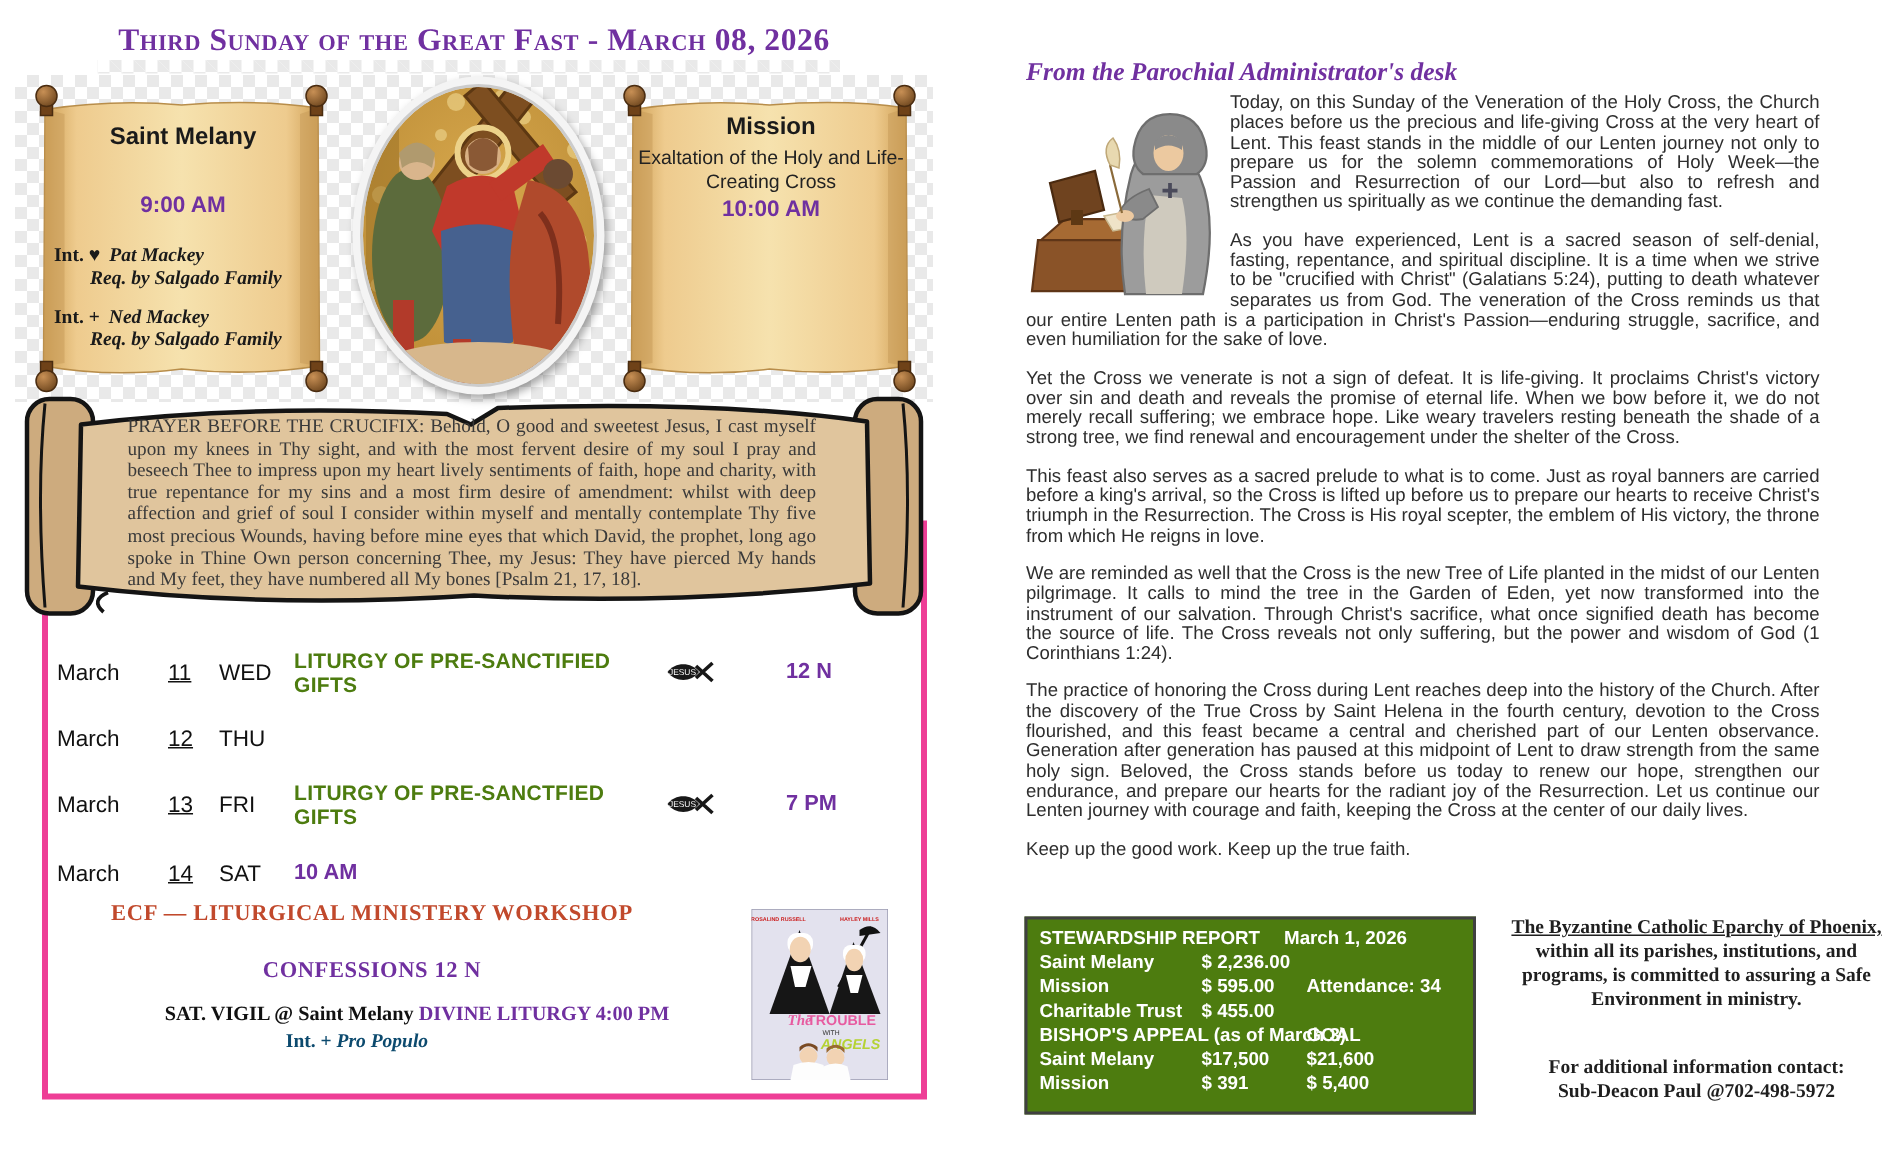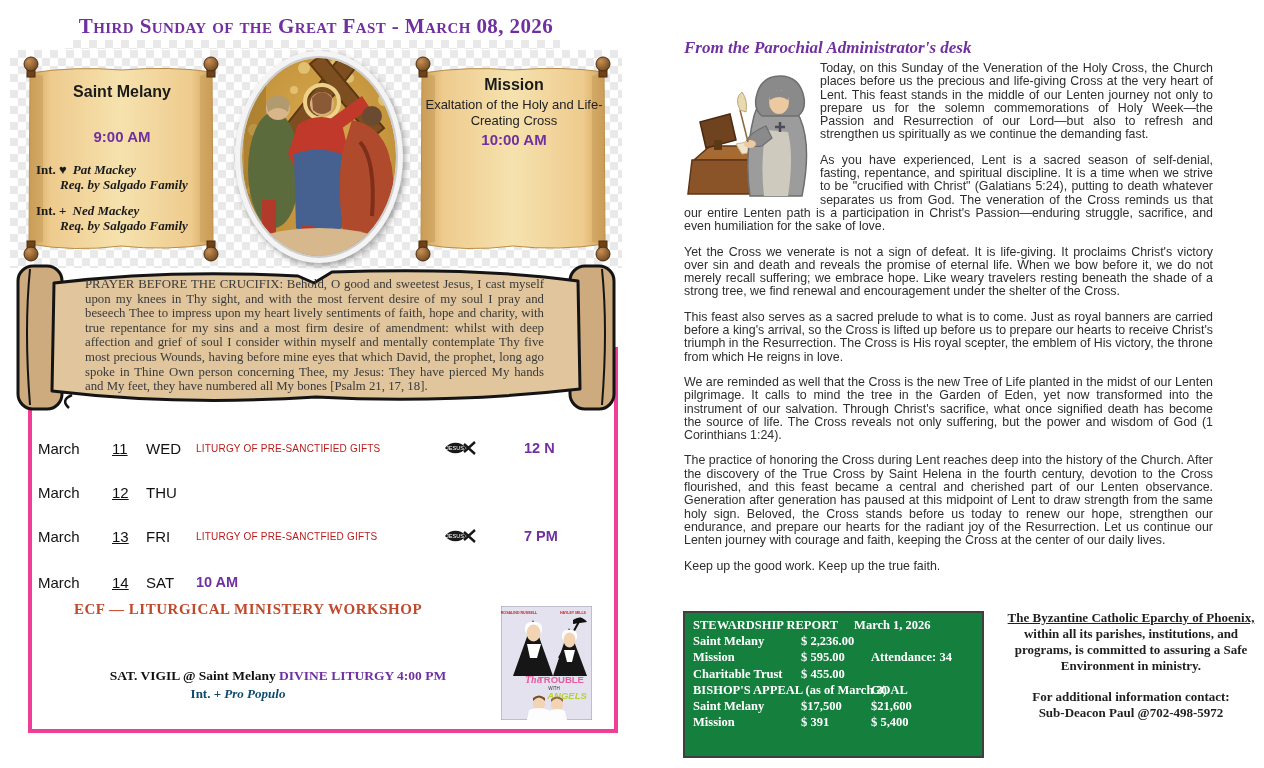--- a/index.html
+++ b/index.html
@@ -50,21 +50,21 @@
     position:absolute; left:85px; top:277px; width:459px; z-index:4;
     font-family:"Liberation Serif","DejaVu Serif",serif; font-size:12.8px;
     line-height:14.6px; color:#3a3a3a; text-align:justify;
   }
 
   .pink-box { position:absolute; left:28px; top:347px; width:590px; height:386px; border:4px solid #ee3e96; z-index:1; }
   .sch-row { position:absolute; left:38px; width:560px; height:20px; display:flex; align-items:center; font-size:15px; color:#111; }
   .sch-month { width:74px; }
   .sch-day { width:34px;text-decoration:underline; }
   .sch-dow { width:50px; }
-  .sch-event { width:248px; font-weight:normal; font-size:10px; color:#b91c1c; letter-spacing:.2px; }
+  .sch-event { width:248px; font-weight:bold; font-size:14px; color:#4d7c0f; letter-spacing:.2px; }
   .sch-fish { width:80px; display:flex; align-items:center; }
   .sch-time { font-weight:bold; font-size:14.5px; color:#7030a0; }
   .thu-line { width:238px; height:1px; border-bottom:1.6px solid #6a35a8; margin-top:8px; }
 
   .center-lines { position:absolute; left:28px; width:440px; text-align:center;
     font-family:"Liberation Serif","DejaVu Serif",serif; font-weight:bold; z-index:2; }
   .ecf-line { top:601px; font-size:15px; color:#c1492c; letter-spacing:.5px; }
   .conf-line { top:639px; font-size:15px; color:#7030a0; letter-spacing:.4px; }
   .vigil-line { top:668px; font-size:13.5px; color:#111; width:500px; }
   .vigil-purple { color:#7030a0; }
@@ -81,37 +81,37 @@
     font-size:17px; color:#7030a0;
   }
   .rp-body {
     position:absolute; left:684px; top:62px; width:529px;
     font-size:12.4px; line-height:13.3px; color:#2e2e2e; text-align:justify;
   }
   .rp-body p { margin-bottom:12px; }
   .monk-float { float:left; width:131px; height:134px; margin:2px 5px 2px 0; }
 
   .stew-box {
-    position:absolute; left:683px; top:611px; width:301px; height:147px;
-    background:#15803d; border:2px solid #404040; color:#fff; font-weight:bold;
-    font-size:12.5px; padding:4px 0 0 8px; line-height:16.2px; white-space:nowrap;font-family:Liberation Serif, serif;
+    position:absolute; left:683px; top:611px; width:301px; height:132px;
+    background:#4d7c0f; border:2px solid #404040; color:#fff; font-weight:bold;
+    font-size:12.5px; padding:4px 0 0 8px; line-height:16.2px; white-space:nowrap;
   }
   .sr-row { display:flex; }
   .sr-label { width:108px; }
   .sr-amt { width:70px; }
   .sr-appeal-label { width:178px; }
   .sr-date { margin-left:16px; }
 
   .eparchy-block {
     position:absolute; left:1003px; top:610px; width:256px; text-align:center;
     font-family:"Liberation Serif","DejaVu Serif",serif; font-weight:bold;
     font-size:13px; line-height:16px; color:#1f1f1f;
   }
   .eparchy-underline { text-decoration:underline; }
-  .contact-block { margin-top:15px; }
+  .contact-block { margin-top:29px; }
 </style>
 </head>
 <body>
 
 <svg width="0" height="0" style="position:absolute">
   <defs>
     <linearGradient id="parchGrad" x1="0" y1="0" x2="1" y2="0">
       <stop offset="0" stop-color="#cfa055"></stop>
         <stop offset="0.12" stop-color="#eecb8e"></stop>
       <stop offset="0.5" stop-color="#f6e2ae"></stop>
@@ -298,20 +298,21 @@
   </div>
 
   <div class="sch-row" style="top:572px">
     <span class="sch-month">March</span>
     <span class="sch-day">14</span>
     <span class="sch-dow">SAT</span>
     <span class="sch-time">10 AM</span>
   </div>
 
   <div class="center-lines ecf-line">ECF  — LITURGICAL MINISTERY WORKSHOP</div>
+  <div class="center-lines conf-line">CONFESSIONS 12 N</div>
   <div class="center-lines vigil-line">
     <span>SAT. VIGIL @ Saint Melany </span><span class="vigil-purple">DIVINE LITURGY  4:00 PM</span>
   </div>
   <div class="center-lines propopulo-line">
     <span>Int. + </span><span class="propopulo-name">Pro Populo</span>
   </div>
 
   <div class="poster">
     <svg width="91" height="114" viewBox="0 0 91 114">
       <rect x="0" y="0" width="91" height="114" fill="#e3e2ee" stroke="#9a9ab0" stroke-width="1"></rect>

